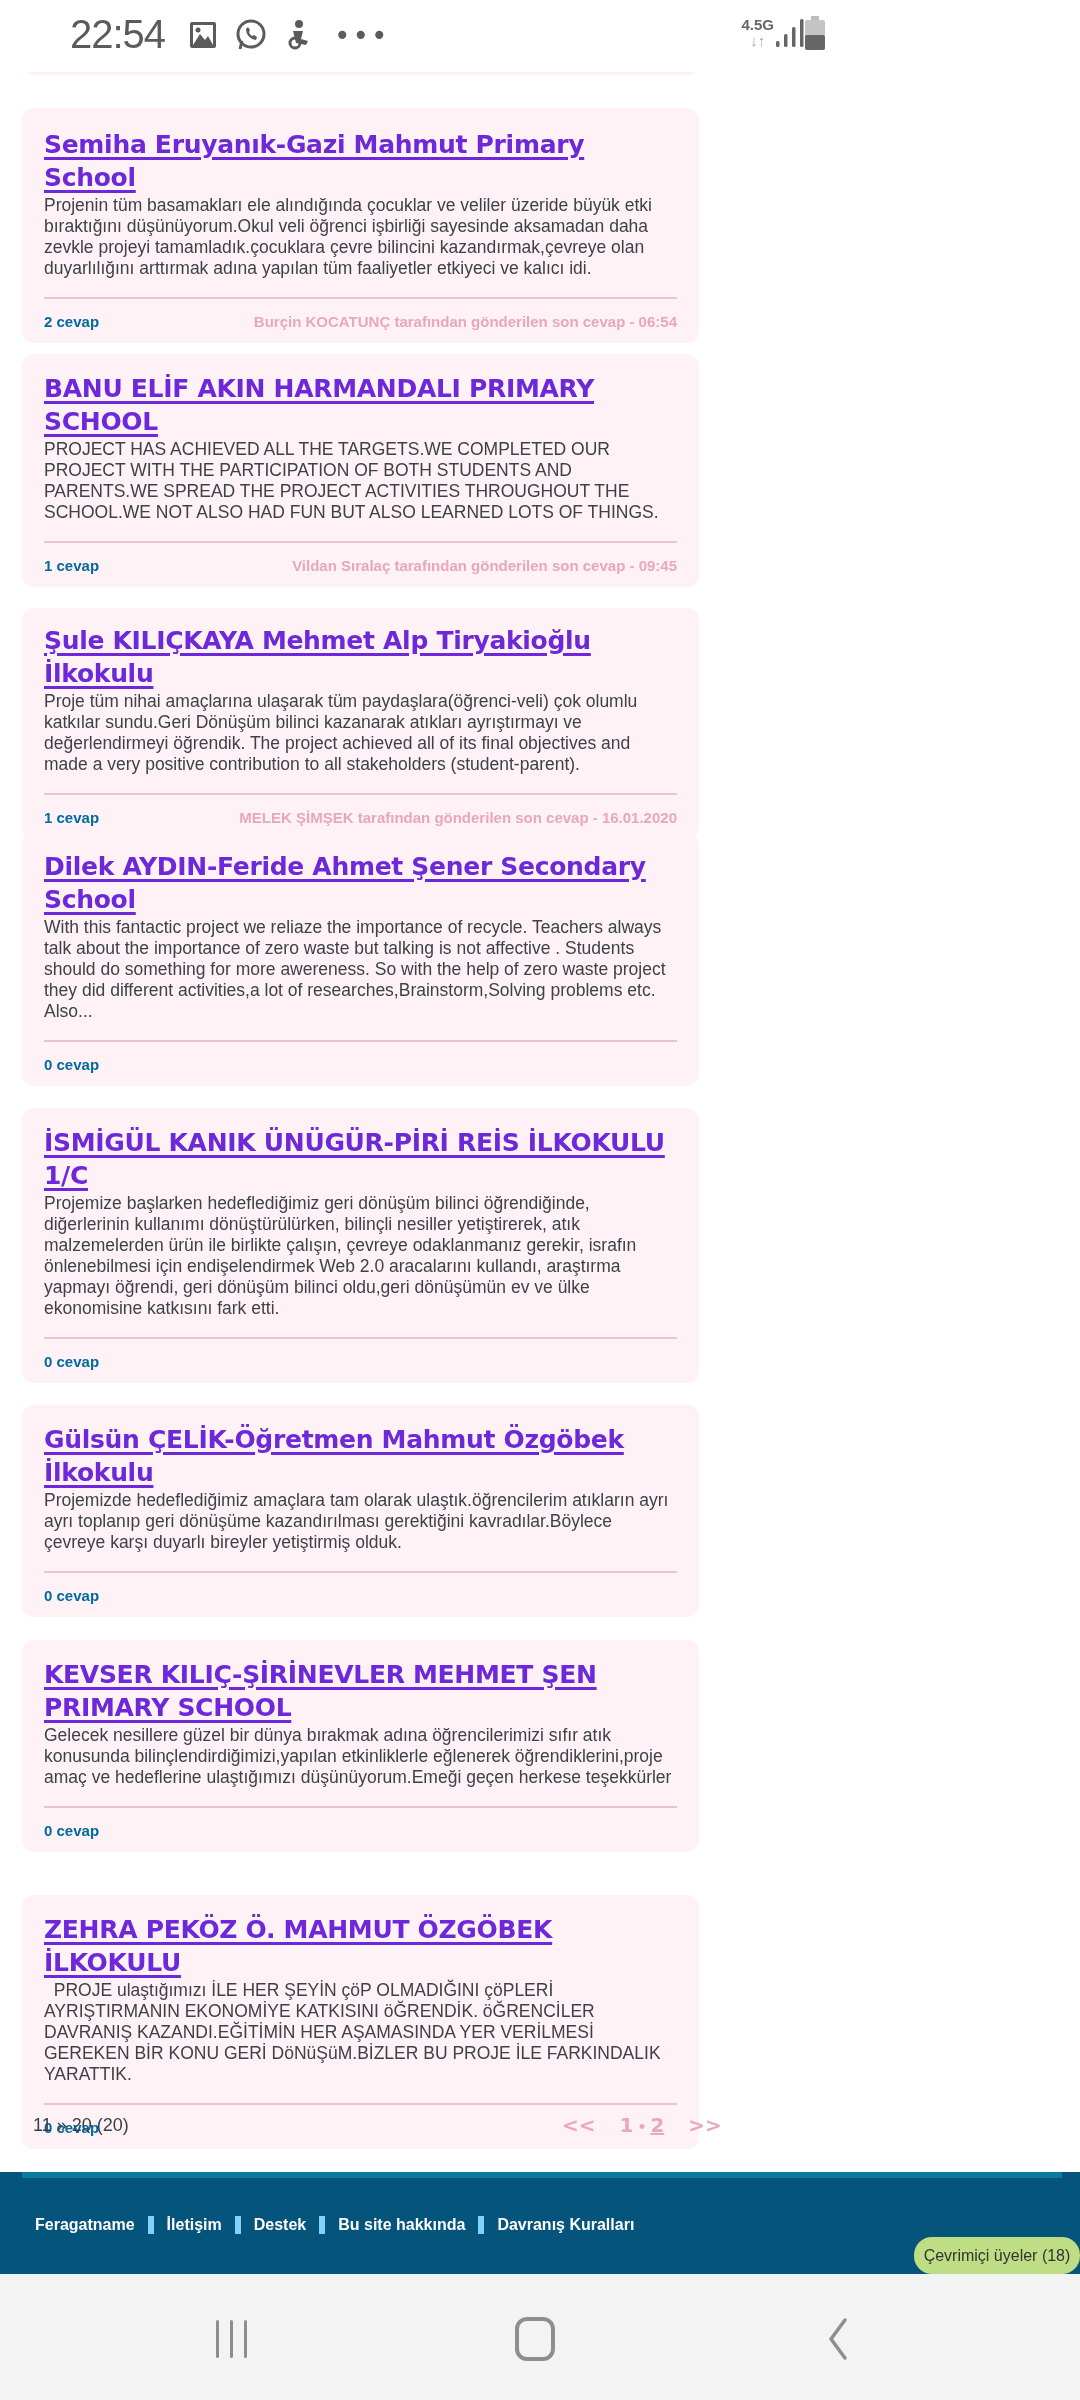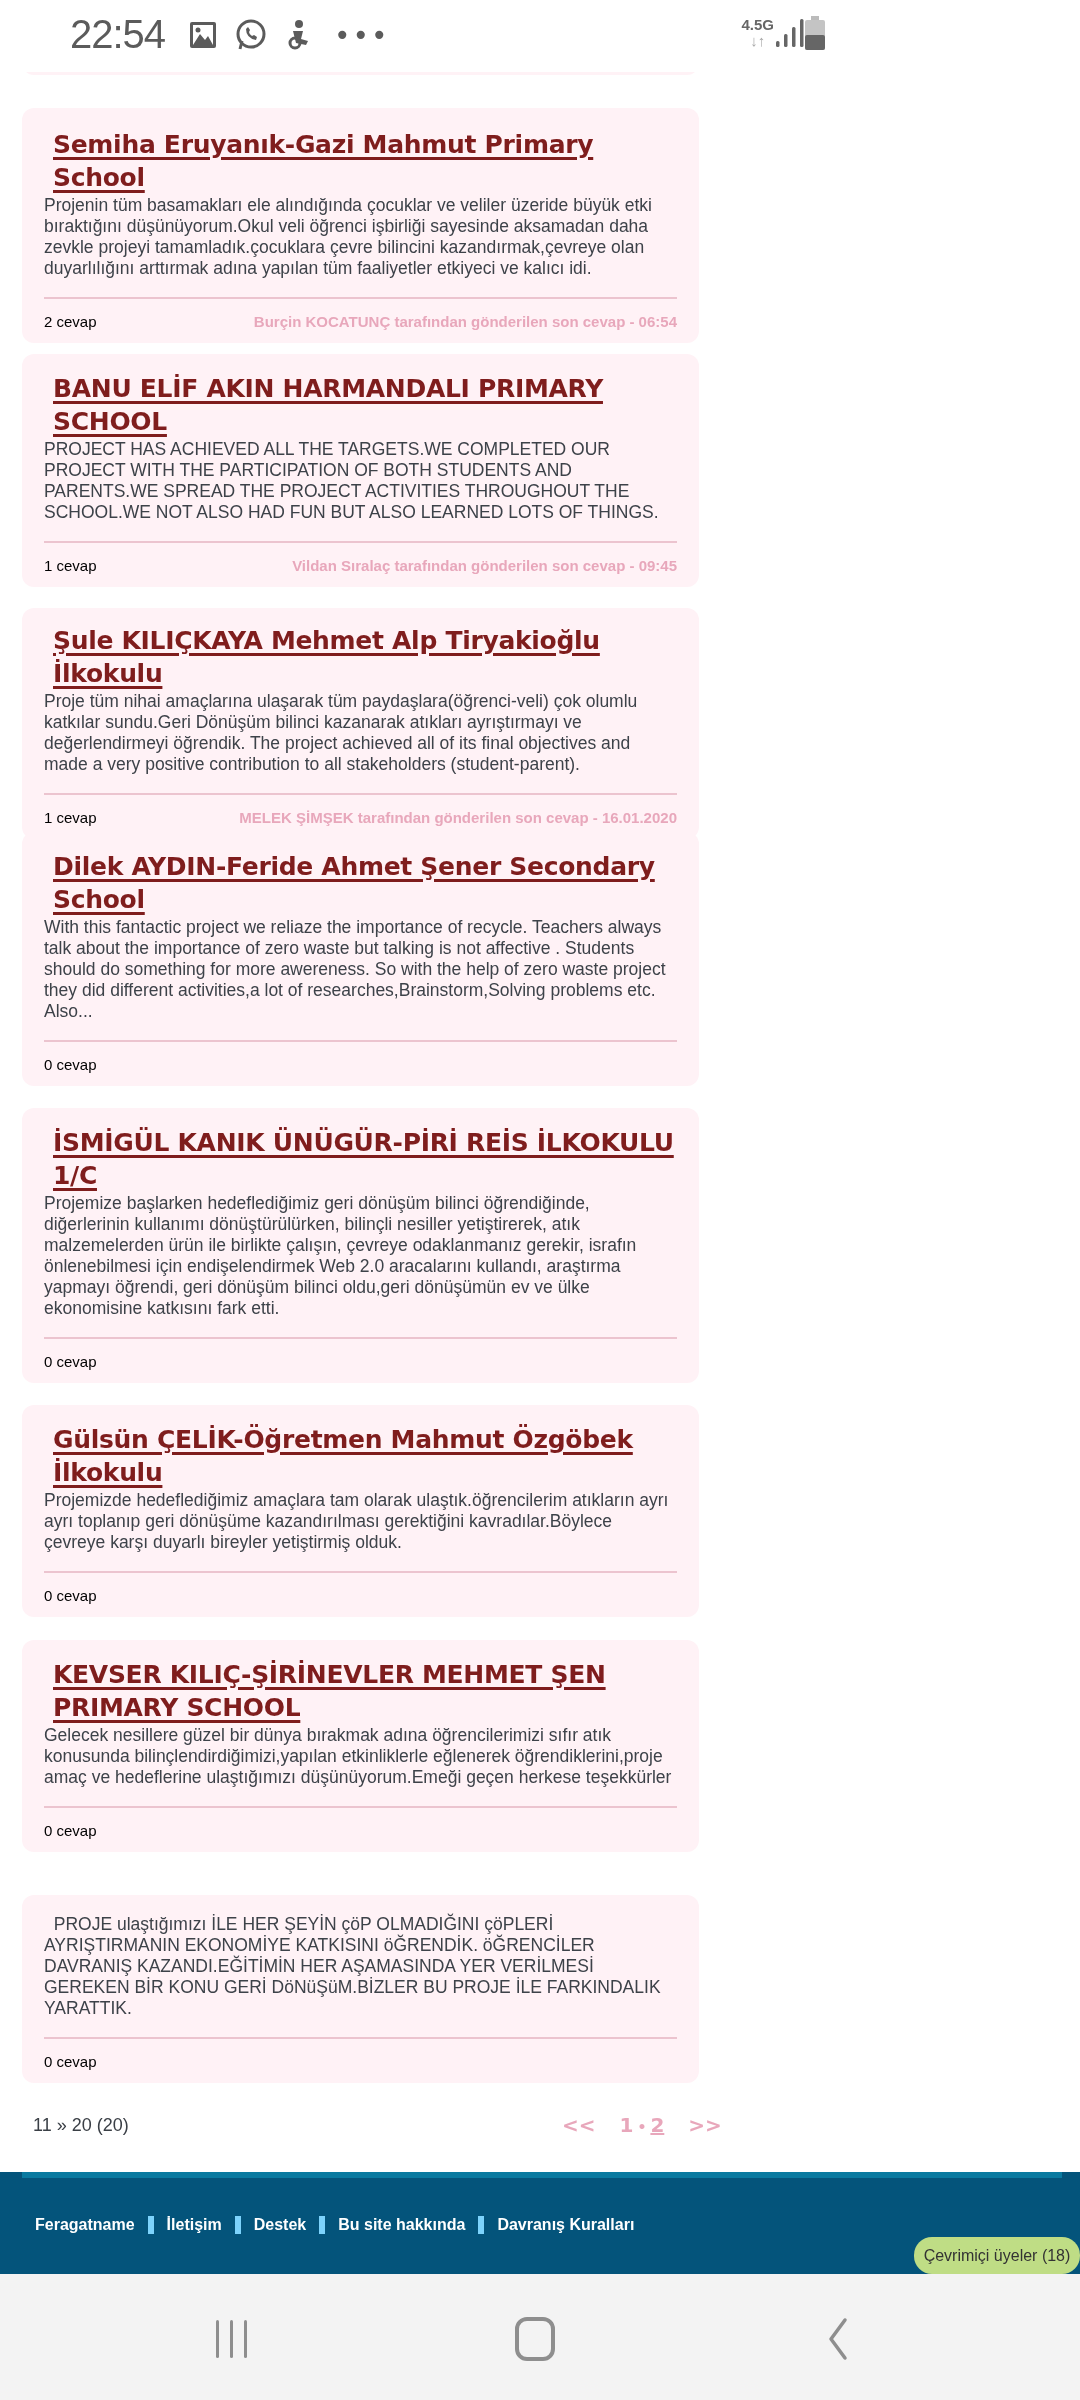--- a/index.html
+++ b/index.html
@@ -10,25 +10,25 @@
   .statusbar { position: absolute; top: 0; left: 0; width: 896px; height: 72px; background: #fff; z-index: 5; }
   .sb-time { position: absolute; left: 70px; top: 12px; font-family: "Liberation Sans", sans-serif; font-size: 40px; color: #5b5b5b; letter-spacing: -1px; }
   .sb-icons { position: absolute; left: 188px; top: 18px; display: flex; align-items: center; gap: 16px; }
   .sb-right { position: absolute; right: 70px; top: 16px; display: flex; align-items: center; gap: 0; }
   .net { font-family: "Liberation Sans", sans-serif; font-size: 15px; font-weight: bold; color: #666; line-height: 16px; text-align: center; }
   .net .arrows { color: #aaa; font-size: 15px; display: block; }
 
   
   .content { position: absolute; left: 0; top: 0; width: 1080px; }
   .card { position: absolute; left: 22px; width: 677px; background: #fff2f6; border-radius: 12px; padding: 0 22px; }
-  .card-title { font-family: "DejaVu Sans", sans-serif; font-weight: bold; font-size: 25px; line-height: 33px; color: #7f1d1d; text-decoration: underline; text-decoration-thickness: 3px; text-underline-offset: 4px; display: block; letter-spacing: -0.3px; margin-left: 9px; }
+  .card-title { font-family: "DejaVu Sans", sans-serif; font-weight: bold; font-size: 25px; line-height: 33px; color: #6d28d9; text-decoration: underline; text-decoration-thickness: 3px; text-underline-offset: 4px; display: block; letter-spacing: -0.3px; }
   .card-body { font-family: "Liberation Sans", sans-serif; font-size: 17.5px; line-height: 21px; color: #3d4249; margin-top: 1px; }
   .card-sep { height: 2px; background: #ecc4cf; margin-top: 18px; }
   .card-foot { display: flex; justify-content: space-between; align-items: center; height: 44px; font-family: "Liberation Sans", sans-serif; font-size: 15px; }
-  .replies { color: #000000; font-weight: normal; }
+  .replies { color: #0369a1; font-weight: bold; }
   .lastreply { color: #e8a7bb; font-weight: bold; }
 
   .pager-count { position: absolute; left: 33px; top: 2115px; font-family: "Liberation Sans", sans-serif; font-size: 18px; color: #3a3f46; }
   .pager { position: absolute; left: 562px; top: 2113px; display: flex; gap: 10px; font-family: "DejaVu Sans", sans-serif; font-size: 20px; color: #e8a7bb; font-weight: bold; }
   .pager .cur { text-decoration: underline; }
 
   
   .footer { position: absolute; left: 0; top: 2172px; width: 1080px; height: 102px; background: #04547b; }
   .footer-top { position: absolute; left: 22px; top: 0; width: 1040px; height: 6px; background: #0a7aa0; }
   .footer-links { position: absolute; left: 35px; top: 44px; display: flex; align-items: flex-start; }
@@ -144,20 +144,21 @@
   <div class="card" style="top:1640px;padding-top:18px;">
     <a class="card-title">KEVSER KILIÇ-ŞİRİNEVLER MEHMET ŞEN PRIMARY SCHOOL</a>
     <div class="card-body">Gelecek nesillere  güzel bir dünya bırakmak adına öğrencilerimizi sıfır atık konusunda bilinçlendirdiğimizi,yapılan etkinliklerle eğlenerek öğrendiklerini,proje amaç ve hedeflerine ulaştığımızı düşünüyorum.Emeği geçen herkese teşekkürler</div>
     <div class="card-sep"></div>
     <div class="card-foot">
       <span class="replies">0 cevap</span>
     </div>
   </div>
 
   <div class="card" style="top:1895px;padding-top:18px;">
+    <a class="card-title">ZEHRA PEKÖZ Ö. MAHMUT ÖZGÖBEK İLKOKULU</a>
     <div class="card-body" style="white-space:pre-wrap;">  PROJE ulaştığımızı İLE HER ŞEYİN çöP OLMADIĞINI çöPLERİ AYRIŞTIRMANIN EKONOMİYE KATKISINI öĞRENDİK. öĞRENCİLER DAVRANIŞ KAZANDI.EĞİTİMİN HER AŞAMASINDA YER VERİLMESİ GEREKEN BİR KONU GERİ DöNüŞüM.BİZLER BU PROJE İLE FARKINDALIK YARATTIK.</div>
     <div class="card-sep"></div>
     <div class="card-foot">
       <span class="replies">0 cevap</span>
     </div>
   </div>
 
   <div class="pager-count">11 » 20 (20)</div>
   <div class="pager">
     <a>&lt;&lt;</a>

